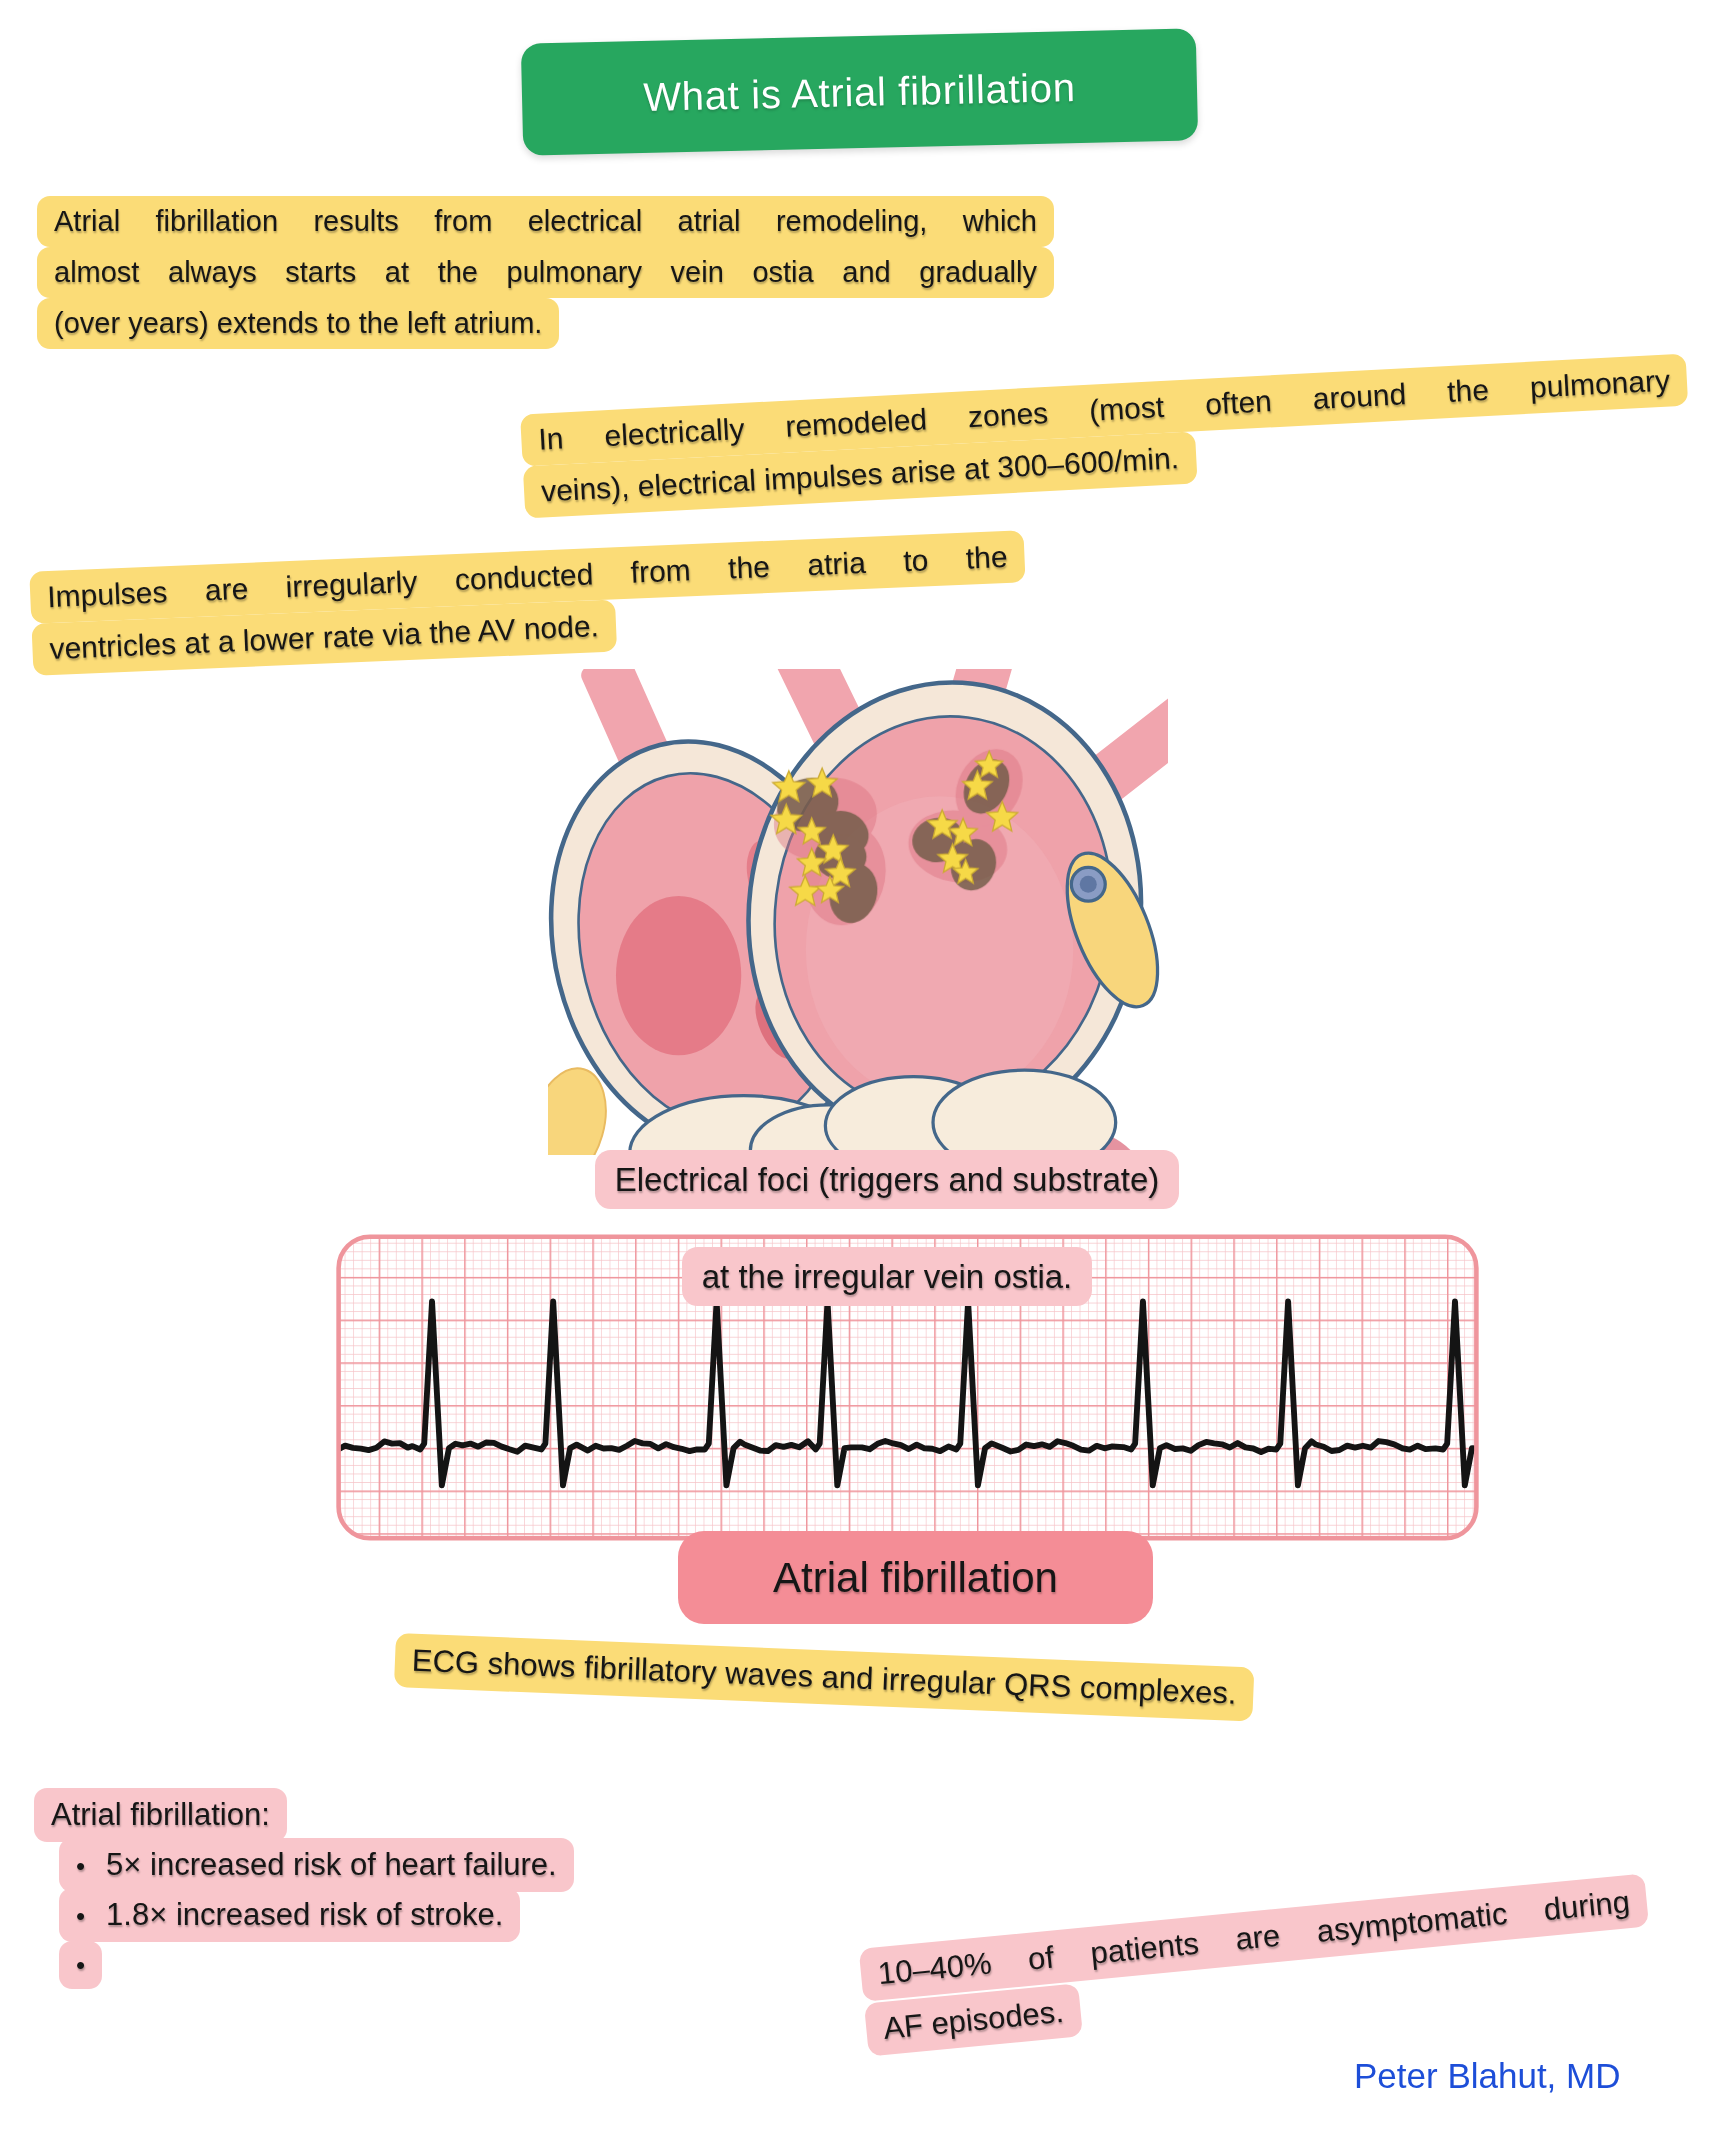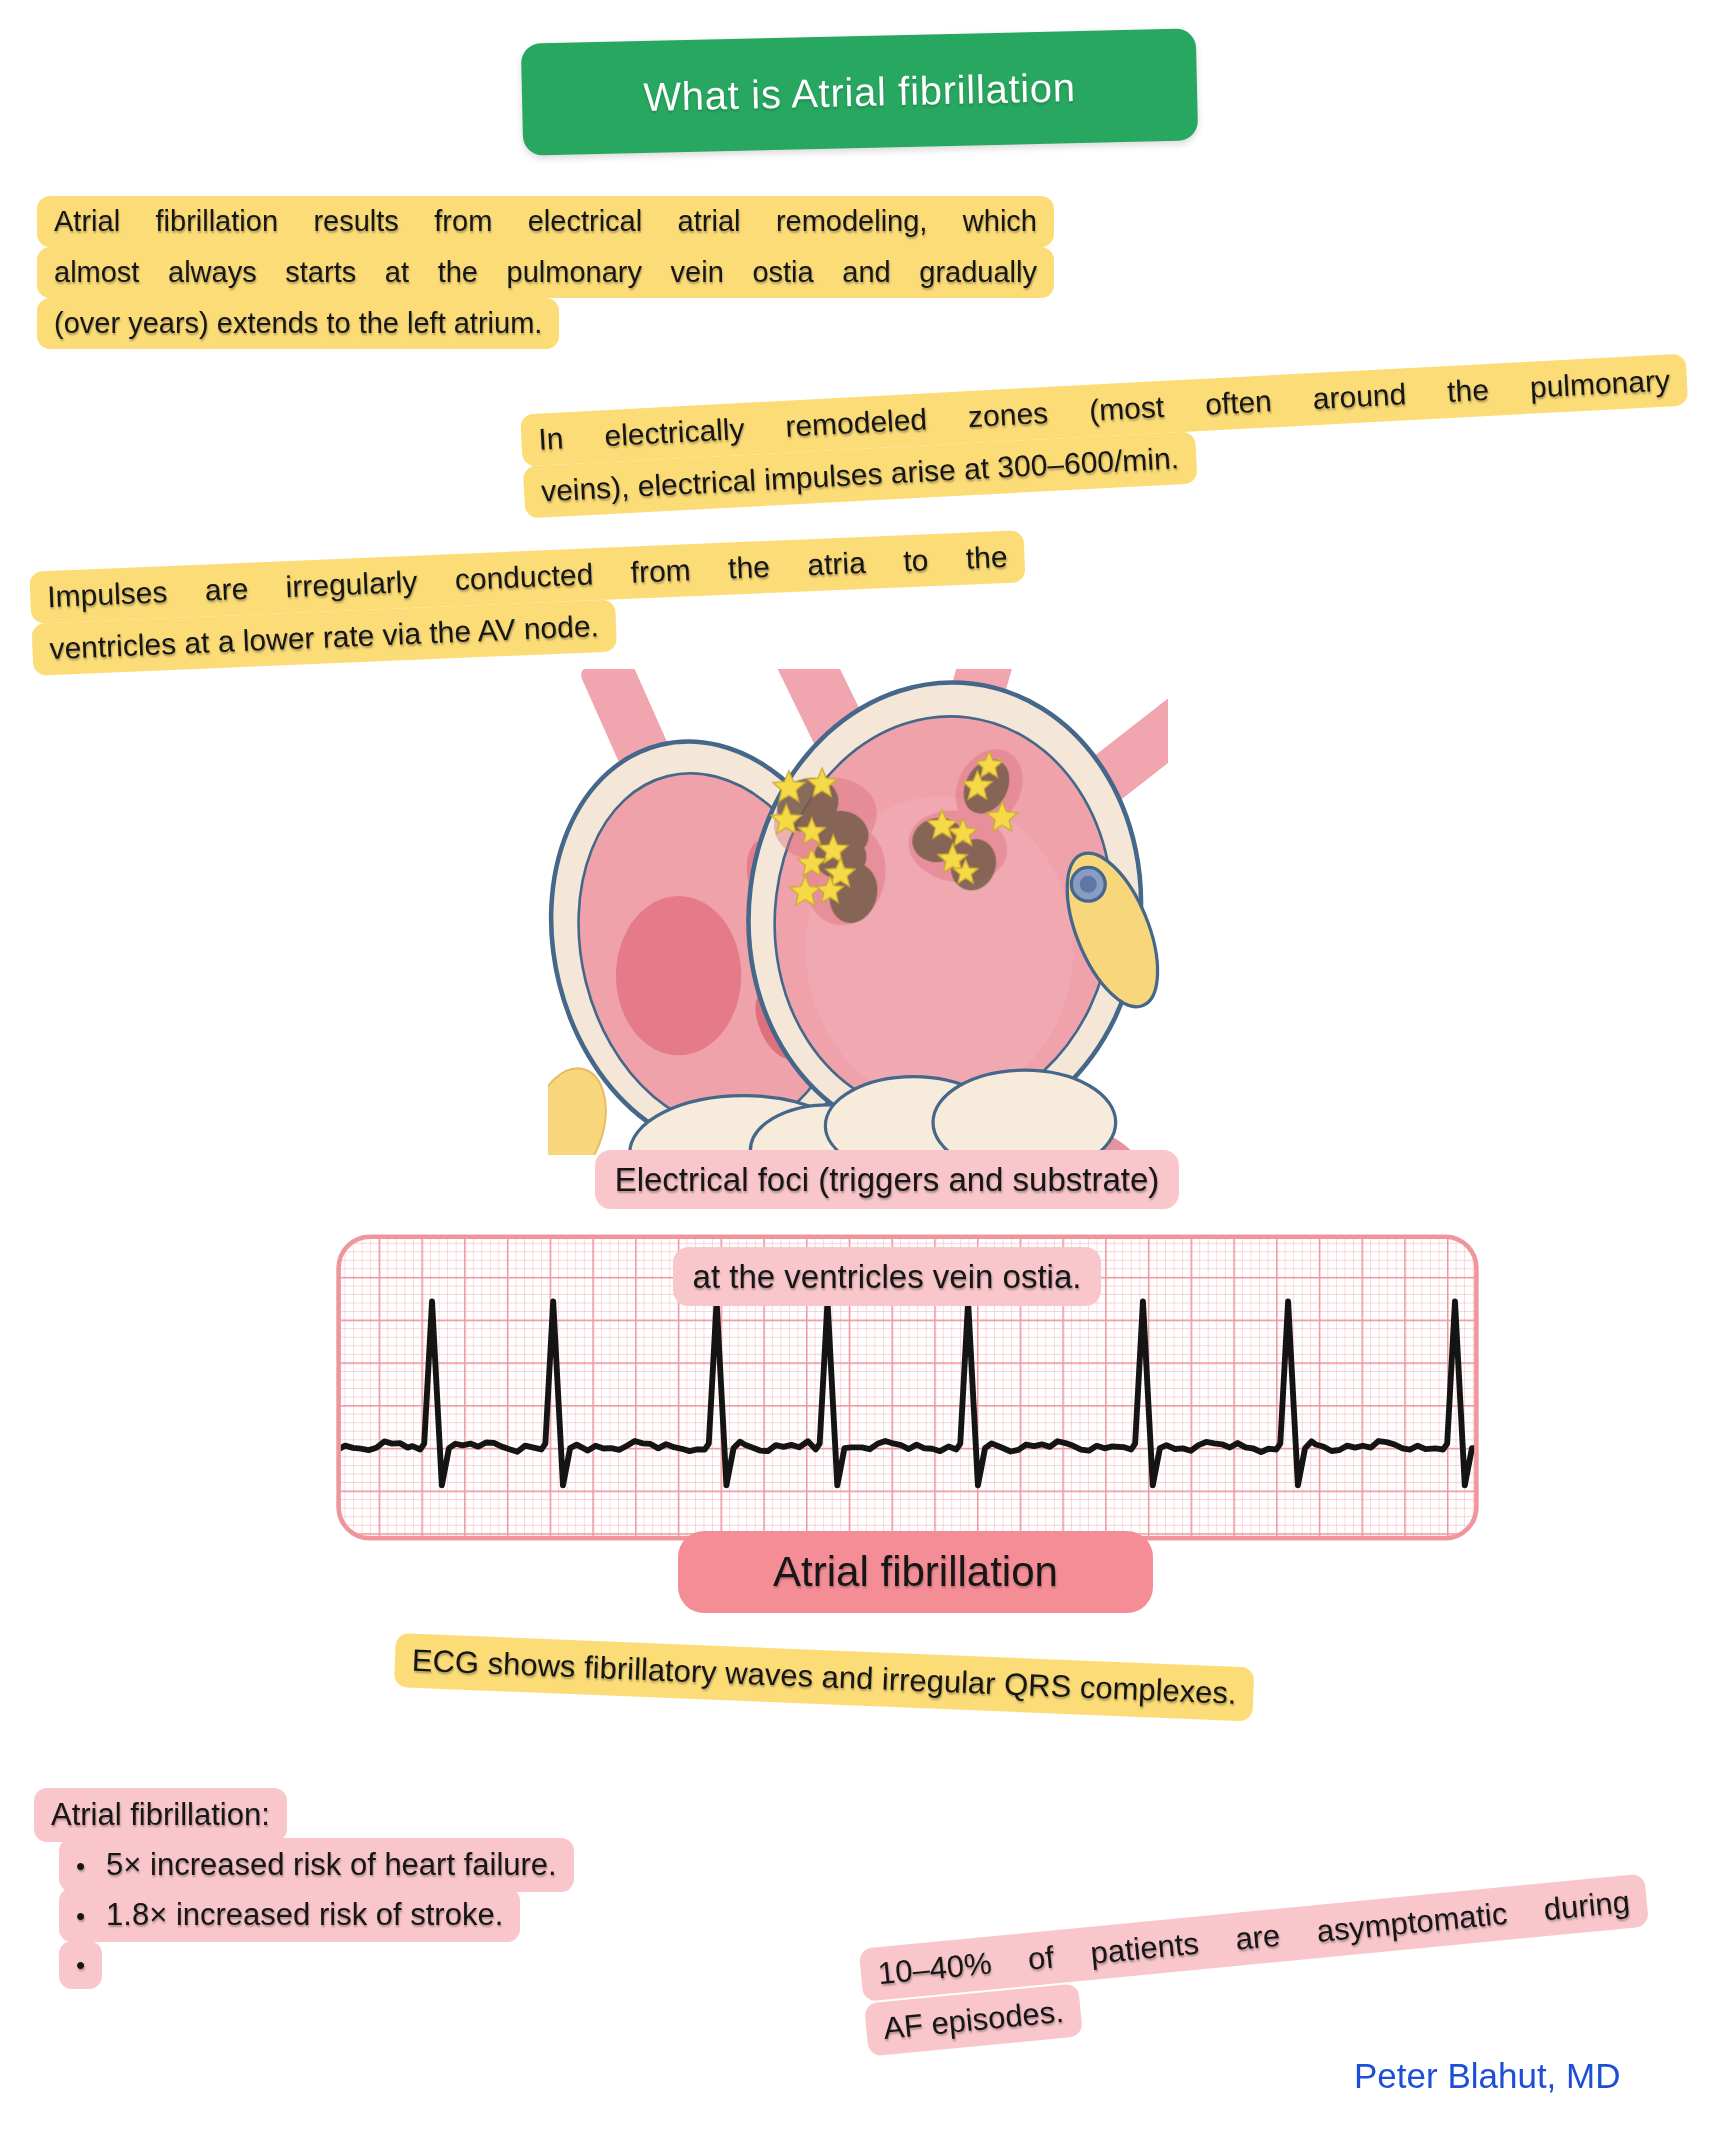--- a/index.html
+++ b/index.html
@@ -43,21 +43,21 @@
   
   .caption { left:502px; top:1151px; width:770px; font-size:33px; z-index:3;gap:40px; }
   .caption .ln { height:57px; justify-content:center; }
   .caption .ln > span { padding:11.7px 19.6px; border-radius:15.7px; }
 
   
   .ecg-svg { left:336px; top:1234px; z-index:1; }
 
   
   .af-label {
-    left:678px; top:1531px; width:475px; height:82px; z-index:4;
+    left:678px; top:1531px; width:475px; height:93px; z-index:4;
     background:#f48d96; border-radius:26px;
     display:flex; align-items:center; justify-content:center;text-align:right;
   }
   .af-label span { font-size:42px; text-shadow:0.7px 2px 2px rgba(0,0,0,0.25); }
 
   
   .risks { left:34px; top:1790px; width:835px; font-size:31px; }
   .risks .ln { height:50px; }
   .risks .ln.item { margin-left:25px; }
   .risks .bullet-line { display:inline-flex; align-items:baseline; gap:21px; }
@@ -201,21 +201,21 @@
         <path d="M676.0 126.0L681.8 140.0L696.9 141.2L685.4 151.1L688.9 165.8L676.0 157.9L663.1 165.8L666.6 151.1L655.1 141.2L670.2 140.0Z"></path>
         <path d="M640.0 292.0L645.3 304.7L659.0 305.8L648.6 314.8L651.8 328.2L640.0 321.0L628.2 328.2L631.4 314.8L621.0 305.8L634.7 304.7Z"></path>
       </g>
   </svg>
 
   <div class="abs note pink caption">
     <div class="ln">
         <span>Electrical foci (triggers and substrate)</span>
       </div>
     <div class="ln">
-        <span>at the ventricles vein ostia.</span>
+        <span>at the irregular vein ostia.</span>
       </div>
   </div>
 
   <svg class="abs ecg-svg" width="1143" height="307" viewBox="0 0 1752 470">
     <defs>
       <clipPath id="ecgClip">
           <rect x="4" y="4" width="1744" height="462" rx="48"></rect>
         </clipPath>
       <pattern id="gridSmall" width="13.1" height="13.1" patternUnits="userSpaceOnUse">
         <path d="M13.1 0H0V13.1" fill="none" stroke="#f6c4c8" stroke-width="2"></path>

